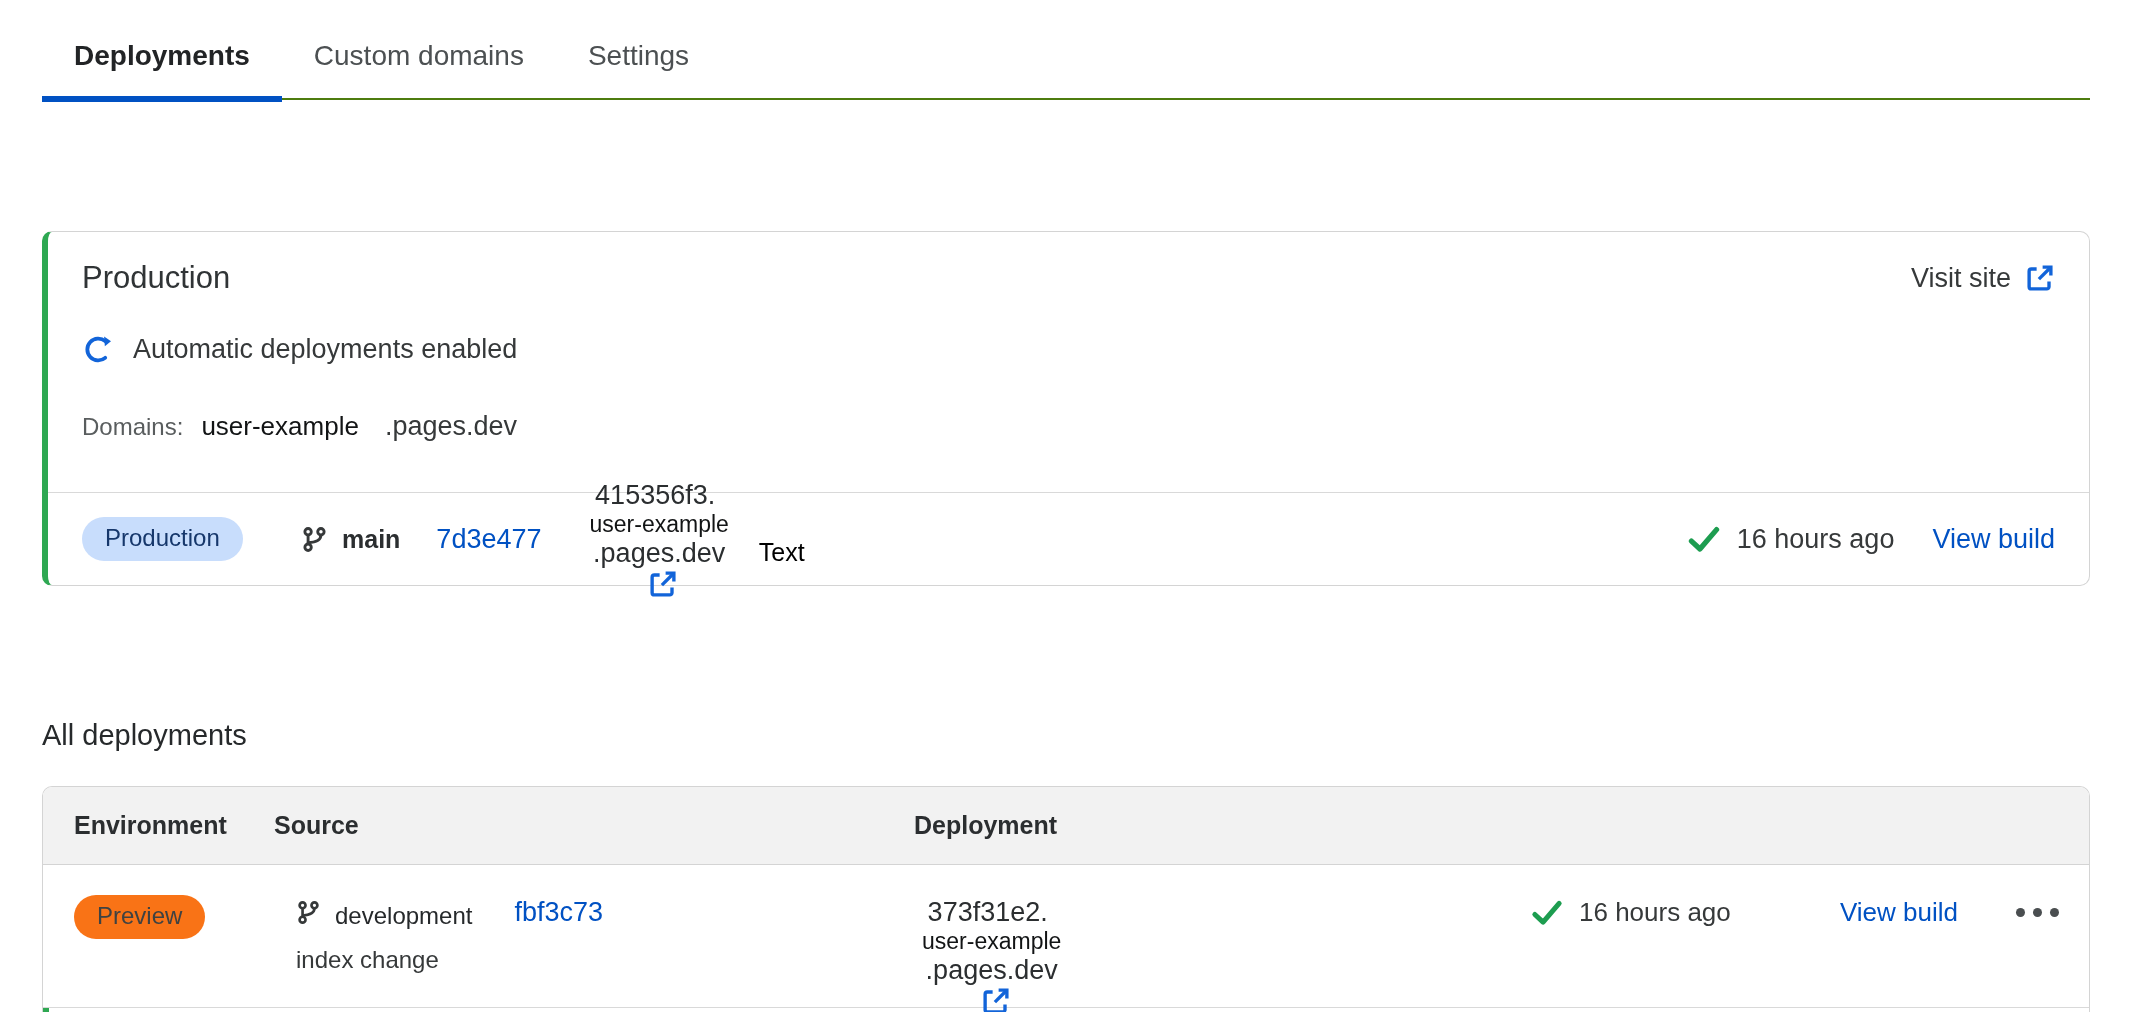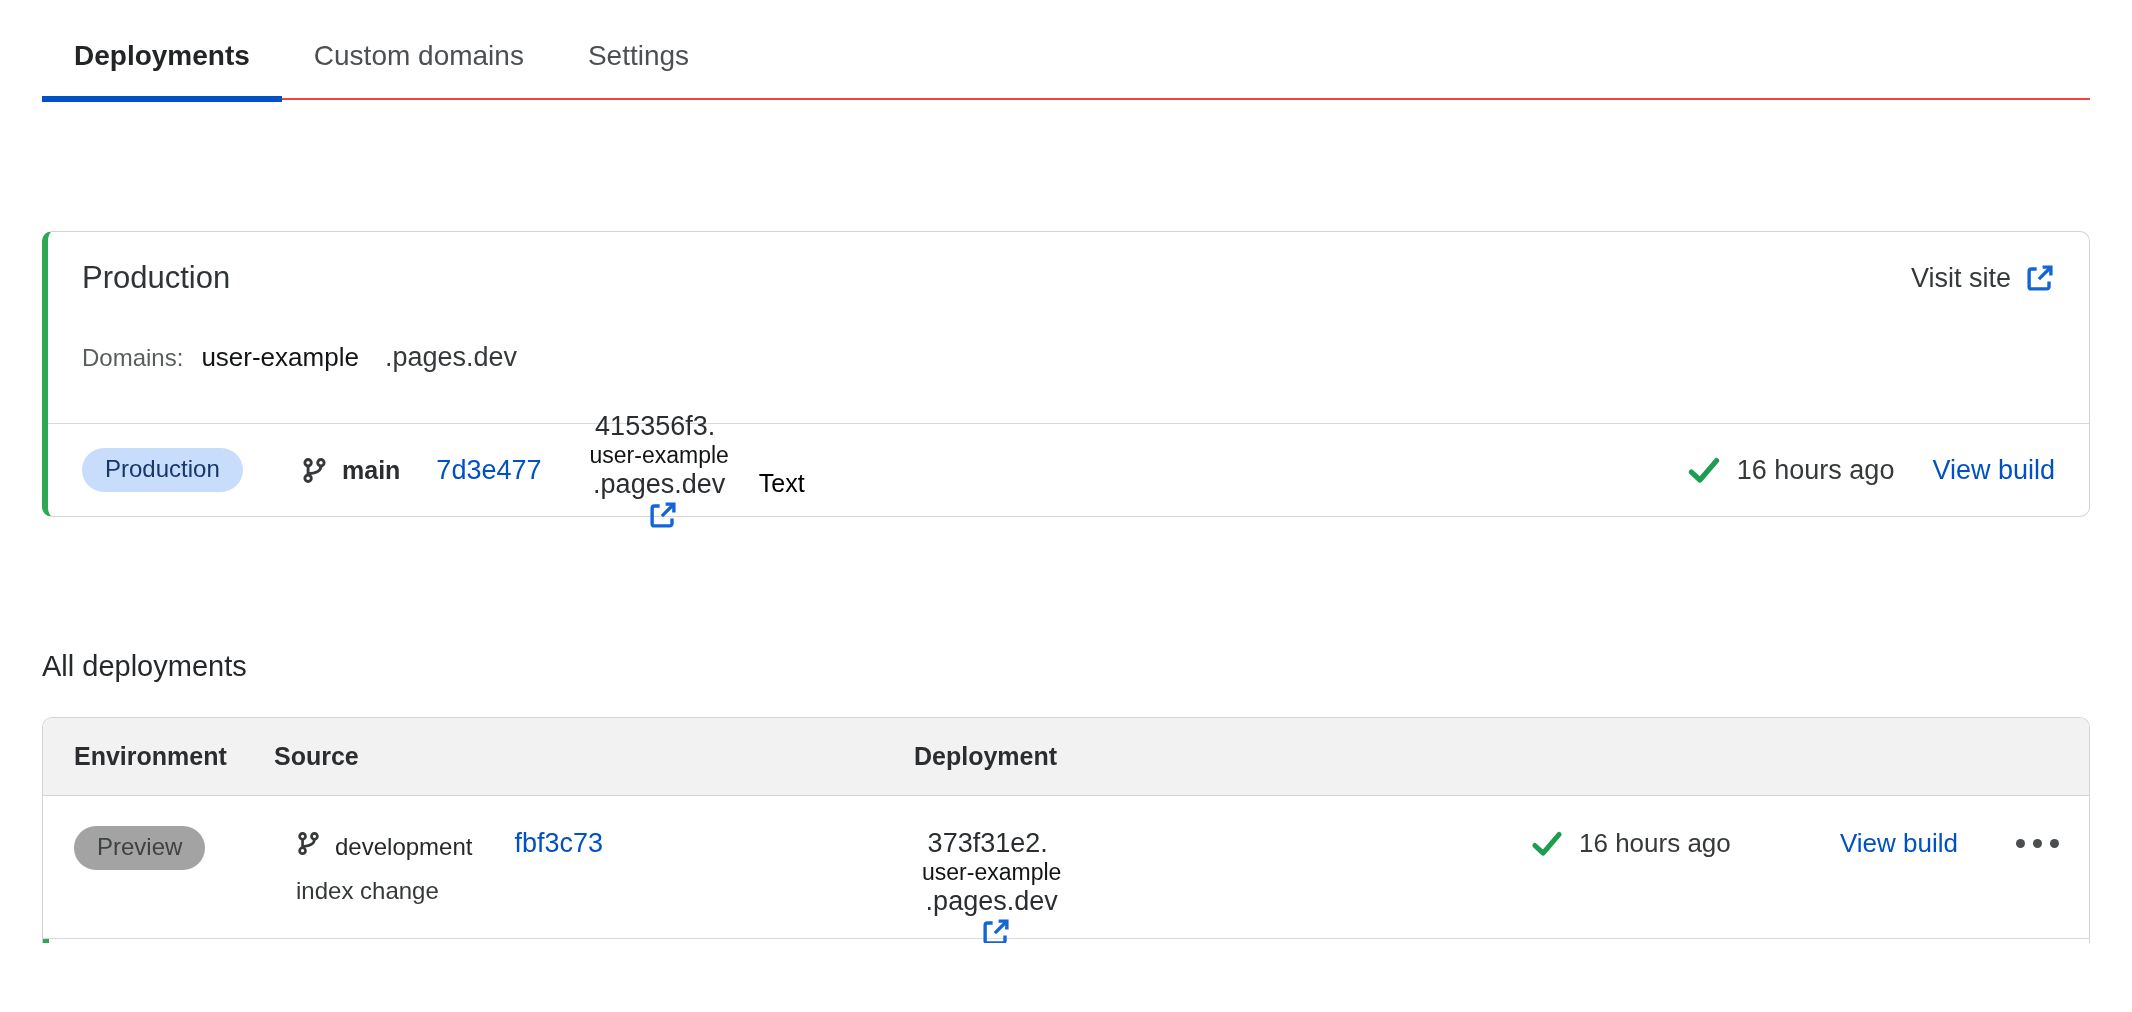--- a/index.html
+++ b/index.html
@@ -8,21 +8,21 @@
     background: #ffffff;
     font-family: "Liberation Sans", sans-serif;
     color: #36393a;
   }
 
   
   .tabbar {
     margin: 0 42px;
     padding-top: 24px;
     display: flex;
-    border-bottom: 2px solid #ef4444;
+    border-bottom: 2px solid #4d7c0f;
   }
   .tab {
     font-size: 28px;
     color: #4c5052;
     padding: 16px 32px 26px 32px;
     position: relative;
     cursor: pointer;
     white-space: nowrap;
   }
   .tab.active { color: #222426; font-weight: 700; }
@@ -61,21 +61,21 @@
     display: flex; align-items: center;
   }
   .badge {
     display: inline-block;
     font-size: 24px;
     padding: 7px 23px 9px 23px;
     border-radius: 999px;
     white-space: nowrap;
   }
   .badge.production { background: #c8ddfc; color: #16376b; }
-  .badge.preview   { background: #a3a3a3; color: #3f4242; }
+  .badge.preview   { background: #f97316; color: #3f4242; }
   .badge-col { width: 219px; flex: none; }
 
   .branch-group { display: flex; align-items: center; gap: 14px; }
   .branch-name { font-size: 25px; font-weight: 700; color: #2b2e30; }
   .link { color: #0051c3; cursor: pointer; text-decoration: none; }
   .commit-link { font-size: 27px; margin-left: 36px; }
   .deploy-group { display: flex; align-items: center; margin-left: 40px; flex-direction: column; }
   .deploy-id { font-size: 27px; color: #2b2e30; }
   .deploy-name { font-size: 23px; color: #121415; margin-left: 8px; }
   .deploy-suffix { font-size: 27px; color: #2b2e30; margin-left: 8px; }
@@ -150,20 +150,29 @@
         <span class="ext-icon" style="margin-left:0">
           <svg width="30" height="30" viewBox="0 0 16 16" fill="none" stroke="#1264d9" stroke-width="1.8">
             <path d="M6.2 3.2 H3.4 A1.2 1.2 0 0 0 2.2 4.4 V12.6 A1.2 1.2 0 0 0 3.4 13.8 H11.6 A1.2 1.2 0 0 0 12.8 12.6 V9.8"></path>
             <path d="M9.4 2.2 H13.8 V6.6"></path>
             <path d="M7.4 8.6 L13.6 2.4"></path>
           </svg>
         </span>
       </div>
     </div>
 
+    <div class="auto-row">
+      <span>
+        <svg width="29" height="29" viewBox="0 0 16 16">
+          <path d="M12.8 3.4 A6 6 0 1 0 12.8 12.6" fill="none" stroke="#1264d9" stroke-width="2.1" stroke-linecap="round"></path>
+          <path d="M12.2 0.8 L16 3.4 L12.6 6.2 Z" fill="#1264d9"></path>
+        </svg>
+      </span>
+      <span>Automatic deployments enabled</span>
+    </div>
 
     <div class="domains-row">
       <span class="domains-label">Domains:</span>
       <span class="domain-name">user-example</span>
       <span class="domain-suffix">.pages.dev</span>
     </div>
   </div>
 
   <div class="prod-row">
     <div class="badge-col">

